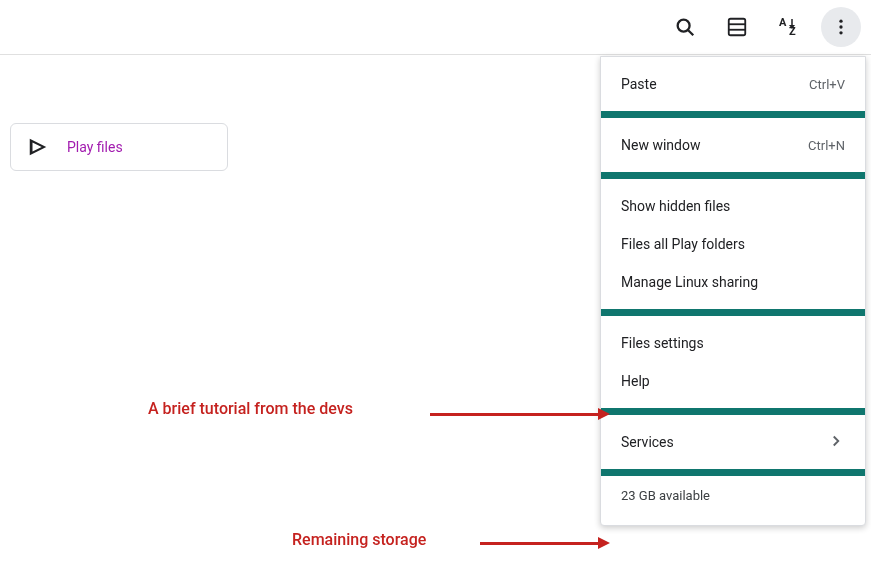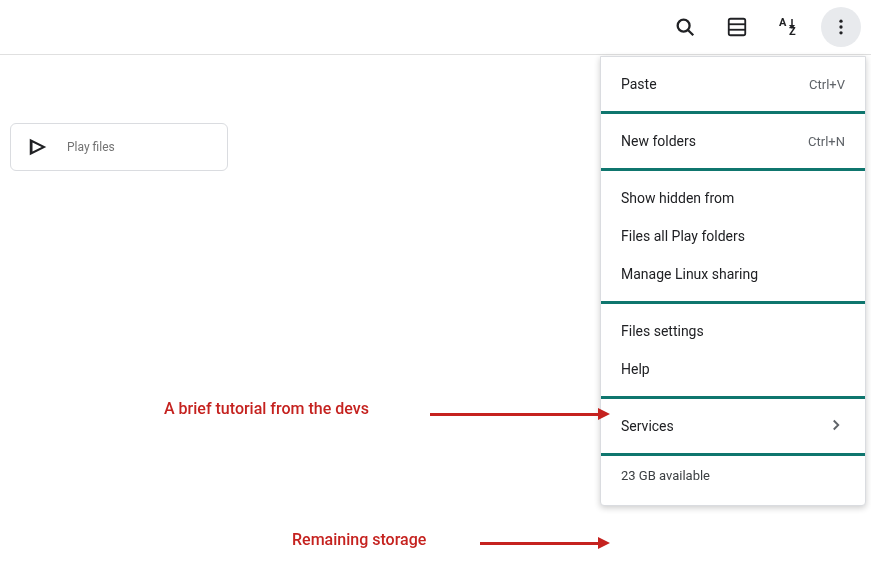--- a/index.html
+++ b/index.html
@@ -48,36 +48,36 @@
       height: 48px;
       border: 1px solid #dadce0;
       border-radius: 6px;
       display: flex;
       align-items: center;
       padding: 0 16px;
       gap: 18px;
       cursor: pointer;
     }
     .folder-label {
-      font-size: 12px;
-      color: #737373;
+      font-size: 14px;
+      color: #a21caf;
     }
     .dropdown {
       position: absolute;
       top: 56px;
       right: 5px;
       width: 266px;
       background: #fff;
       border: 1px solid #dadce0;
       border-radius: 0 0 4px 4px;
       box-shadow: 0 2px 6px rgba(0,0,0,0.2);
     }
     .menu-section {
       padding: 8px 0;
-      border-bottom: 3px solid #0f766e;
+      border-bottom: 7px solid #0f766e;
     }
     .menu-section:last-child {
       border-bottom: none;
     }
     .menu-item {
       height: 38px;
       padding: 0 20px;
       display: flex;
       align-items: center;
       justify-content: space-between;
@@ -97,21 +97,20 @@
       font-size: 13px;
       color: #3c4043;
       margin-bottom: 8px;
     }
     .annotation {
       position: absolute;
       color: #c5221f;
       font-size: 16px;
       font-weight: 500;
       text-shadow: 1px 1px 0 #fff, -1px 1px 0 #fff, 1px -1px 0 #fff, -1px -1px 0 #fff;
-      margin-left: 16px;
     }
     .arrow-line {
       position: absolute;
       background: #c5221f;
       height: 3px;
     }
     .arrow-head {
       position: absolute;
       width: 0;
       height: 0;
@@ -168,27 +167,27 @@
 
 <div class="dropdown">
   <div class="menu-section">
     <div class="menu-item">
       <span>Paste</span>
       <span class="shortcut">Ctrl+V</span>
     </div>
   </div>
   <div class="menu-section">
     <div class="menu-item">
-      <span>New folders</span>
+      <span>New window</span>
       <span class="shortcut">Ctrl+N</span>
     </div>
   </div>
   <div class="menu-section">
     <div class="menu-item">
-      <span>Show hidden from</span>
+      <span>Show hidden files</span>
     </div>
     <div class="menu-item">
       <span>Files all Play folders</span>
     </div>
     <div class="menu-item">
       <span>Manage Linux sharing</span>
     </div>
   </div>
   <div class="menu-section">
     <div class="menu-item">
@@ -211,15 +210,15 @@
   <div class="storage-section">
     <div class="storage-text">23 GB available</div>
 
   </div>
 </div>
 
 <div class="annotation" style="left:148px; top:399px;">A brief tutorial from the devs</div>
 <div class="arrow-line" style="left:430px; top:413px; width:170px;"></div>
 <div class="arrow-head" style="left:598px; top:408px;"></div>
 
-<div class="annotation" style="left:276px; top:530px;">Remaining storage</div>
+<div class="annotation" style="left:292px; top:530px;">Remaining storage</div>
 <div class="arrow-line" style="left:480px; top:542px; width:120px;"></div>
 <div class="arrow-head" style="left:598px; top:537px;"></div>
 
 </body></html>

